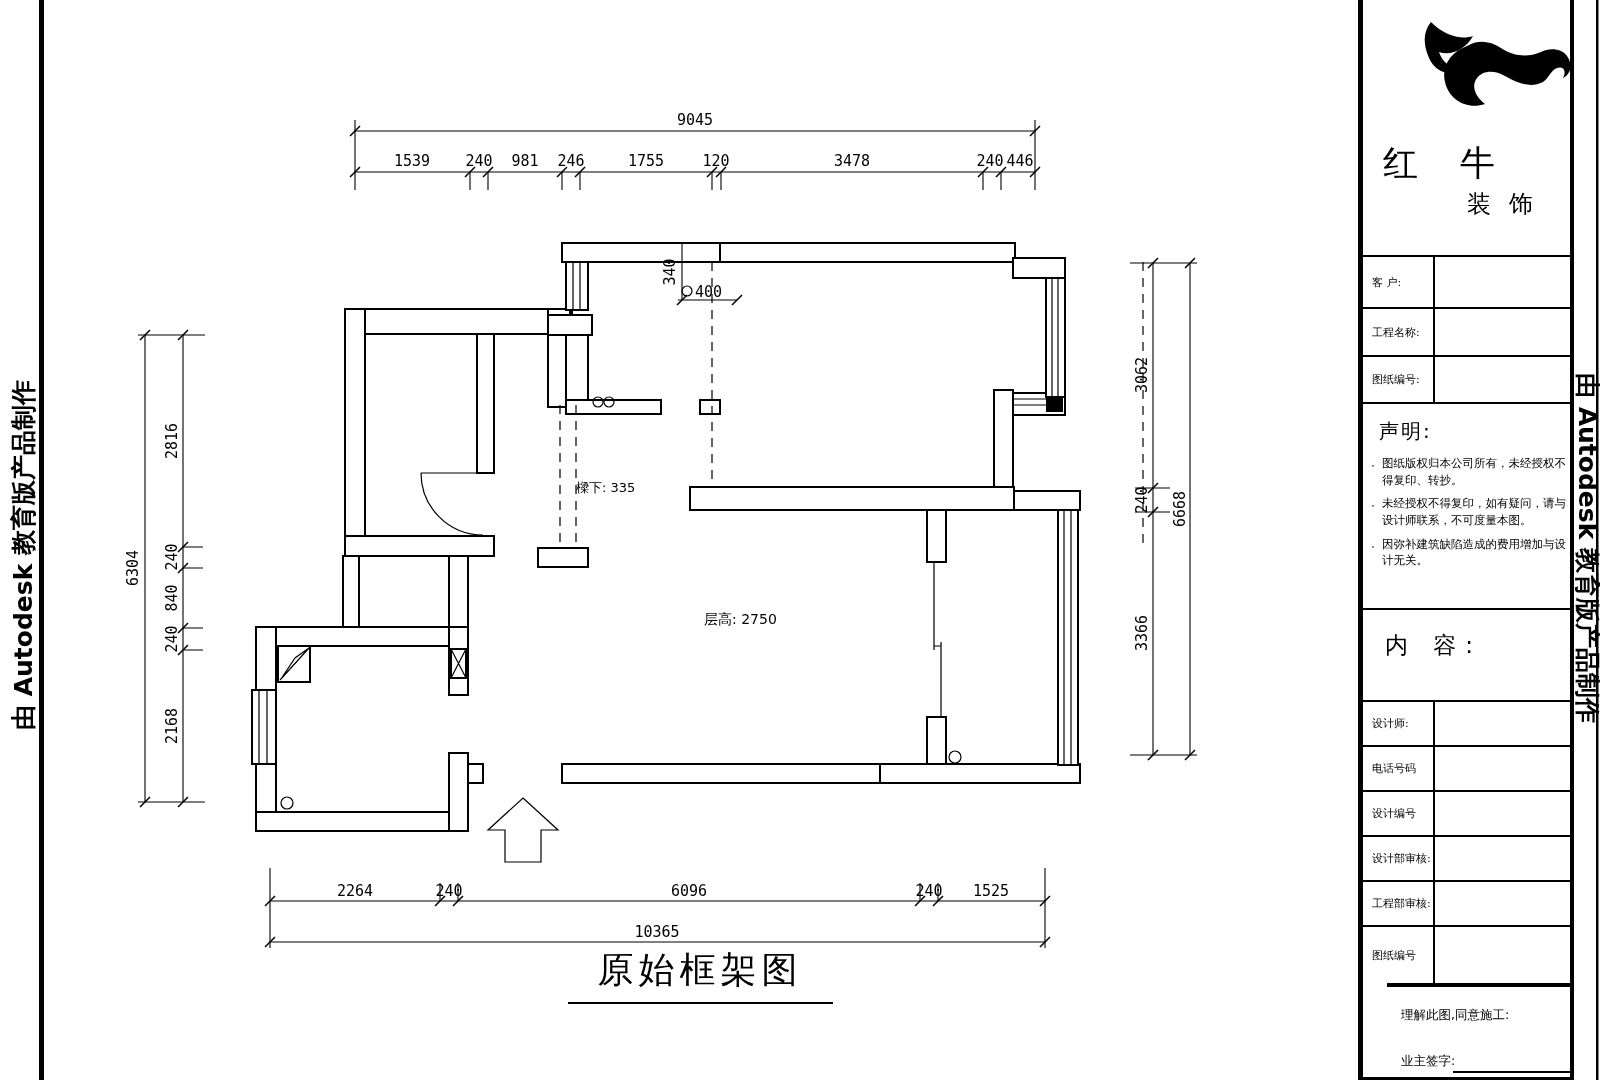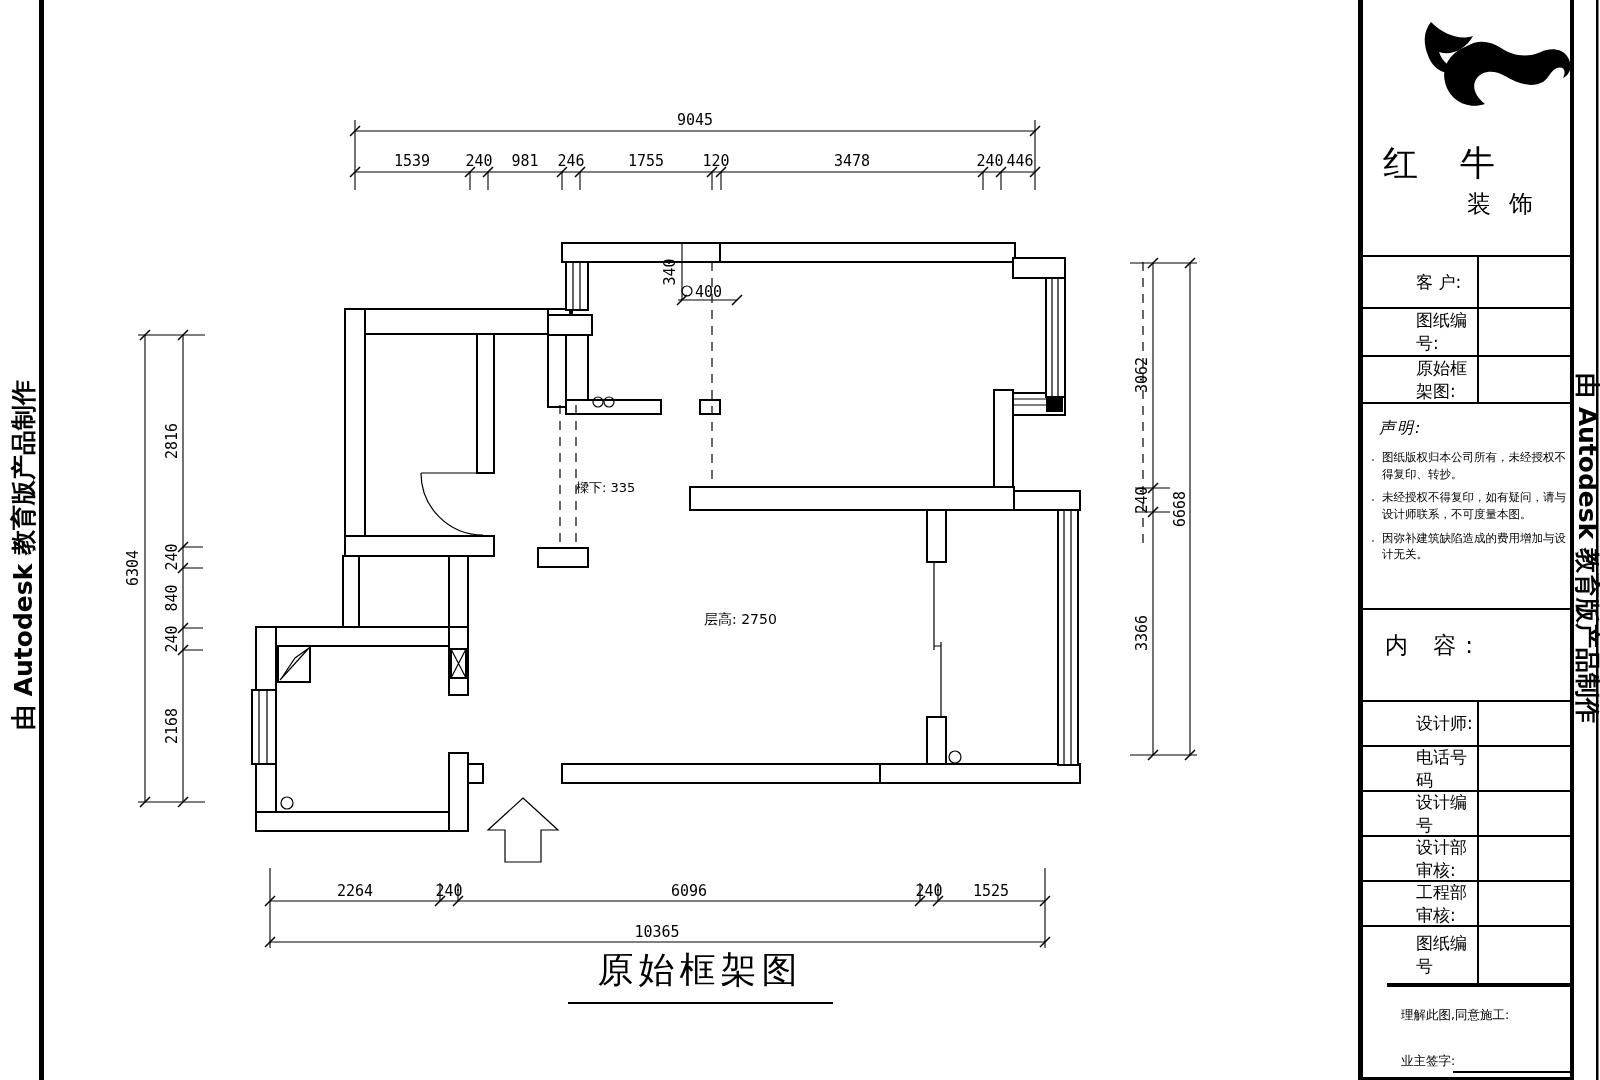--- a/index.html
+++ b/index.html
@@ -22,29 +22,29 @@
   .v-right{left:1587px;top:548px;transform:translate(-50%,-50%) rotate(90deg);}
   
   .drawing-title{position:absolute;left:540px;top:946px;width:320px;text-align:center;
     font-family:"DejaVu Serif",serif;font-size:36px;letter-spacing:5px;}
   .drawing-title span{display:inline-block;border-bottom:2px solid #000;padding:0 30px 7px;}
   
   .tb{position:absolute;left:1358px;top:0;width:216px;height:1080px;box-sizing:border-box;
     border-left:5px solid #000;border-right:4px solid #000;border-bottom:3px solid #000;background:#fff;}
   .tb-row{position:absolute;left:0;right:0;border-top:2px solid #000;box-sizing:border-box;}
   .tb-label{position:absolute;left:0;top:0;bottom:0;width:72px;border-right:2px solid #000;
-    box-sizing:border-box;display:flex;align-items:center;padding-left:9px;font-size:17px;margin-left:44px;}
+    box-sizing:border-box;display:flex;align-items:center;padding-left:9px;font-size:11px;}
   .tb-value{position:absolute;left:72px;top:0;bottom:0;right:0;}
   .tb-logo{position:absolute;left:0;top:0;height:311px;right:0;padding-left:31px;}
   .logo-name{position:absolute;left:20px;top:140px;font-family:"DejaVu Serif",serif;
     font-size:35px;letter-spacing:42px;white-space:nowrap;}
   .logo-sub{position:absolute;left:104px;top:188px;font-family:"DejaVu Serif",serif;
     font-size:24px;letter-spacing:18px;white-space:nowrap;}
   .stmt{position:absolute;left:0;right:0;box-sizing:border-box;border-top:2px solid #000;}
-  .stmt-head{margin:14px 0 10px 16px;font-size:16px;letter-spacing:2px;font-style:italic;}
+  .stmt-head{margin:14px 0 10px 16px;font-size:20px;letter-spacing:2px;}
   .stmt-item{display:flex;margin:0 4px 7px 8px;font-size:11.5px;line-height:1.45;}
   .stmt-item .bullet{font-size:9px;margin:2px 2px 0 0;flex:0 0 auto;}
   .content-box{position:absolute;left:0;right:0;border-top:2px solid #000;box-sizing:border-box;}
   .content-head{margin:20px 0 0 22px;font-size:23px;letter-spacing:9px;}
   .tb-footer{position:absolute;left:0;right:0;top:983px;height:97px;border-top:4px solid #000;
     box-sizing:border-box;font-size:12.5px;margin-left:24px;}
   .foot-agree{position:absolute;left:14px;top:20px;}
   .foot-sign{position:absolute;left:14px;top:66px;}
   .sign-line{position:absolute;left:66px;top:84px;width:118px;border-bottom:2px solid #000;}
 </style>
@@ -226,25 +226,25 @@
     </svg>
     <div class="logo-name">红牛</div>
     <div class="logo-sub">装饰</div>
   </div>
 
   <div class="tb-row" style="top:255px;height:52px">
     <div class="tb-label">客 户:</div>
     <div class="tb-value"></div>
   </div>
   <div class="tb-row" style="top:307px;height:48px">
+    <div class="tb-label">工程名称:</div>
+    <div class="tb-value"></div>
+  </div>
+  <div class="tb-row" style="top:355px;height:47px">
     <div class="tb-label">图纸编号:</div>
-    <div class="tb-value"></div>
-  </div>
-  <div class="tb-row" style="top:355px;height:47px">
-    <div class="tb-label">原始框架图:</div>
     <div class="tb-value"></div>
   </div>
 
   <div class="stmt" style="top:402px;height:206px">
     <div class="stmt-head">声明:</div>
     <div class="stmt-item">
       <span class="bullet">。</span>
       <span>图纸版权归本公司所有，未经授权不得复印、转抄。</span>
     </div>
     <div class="stmt-item">

